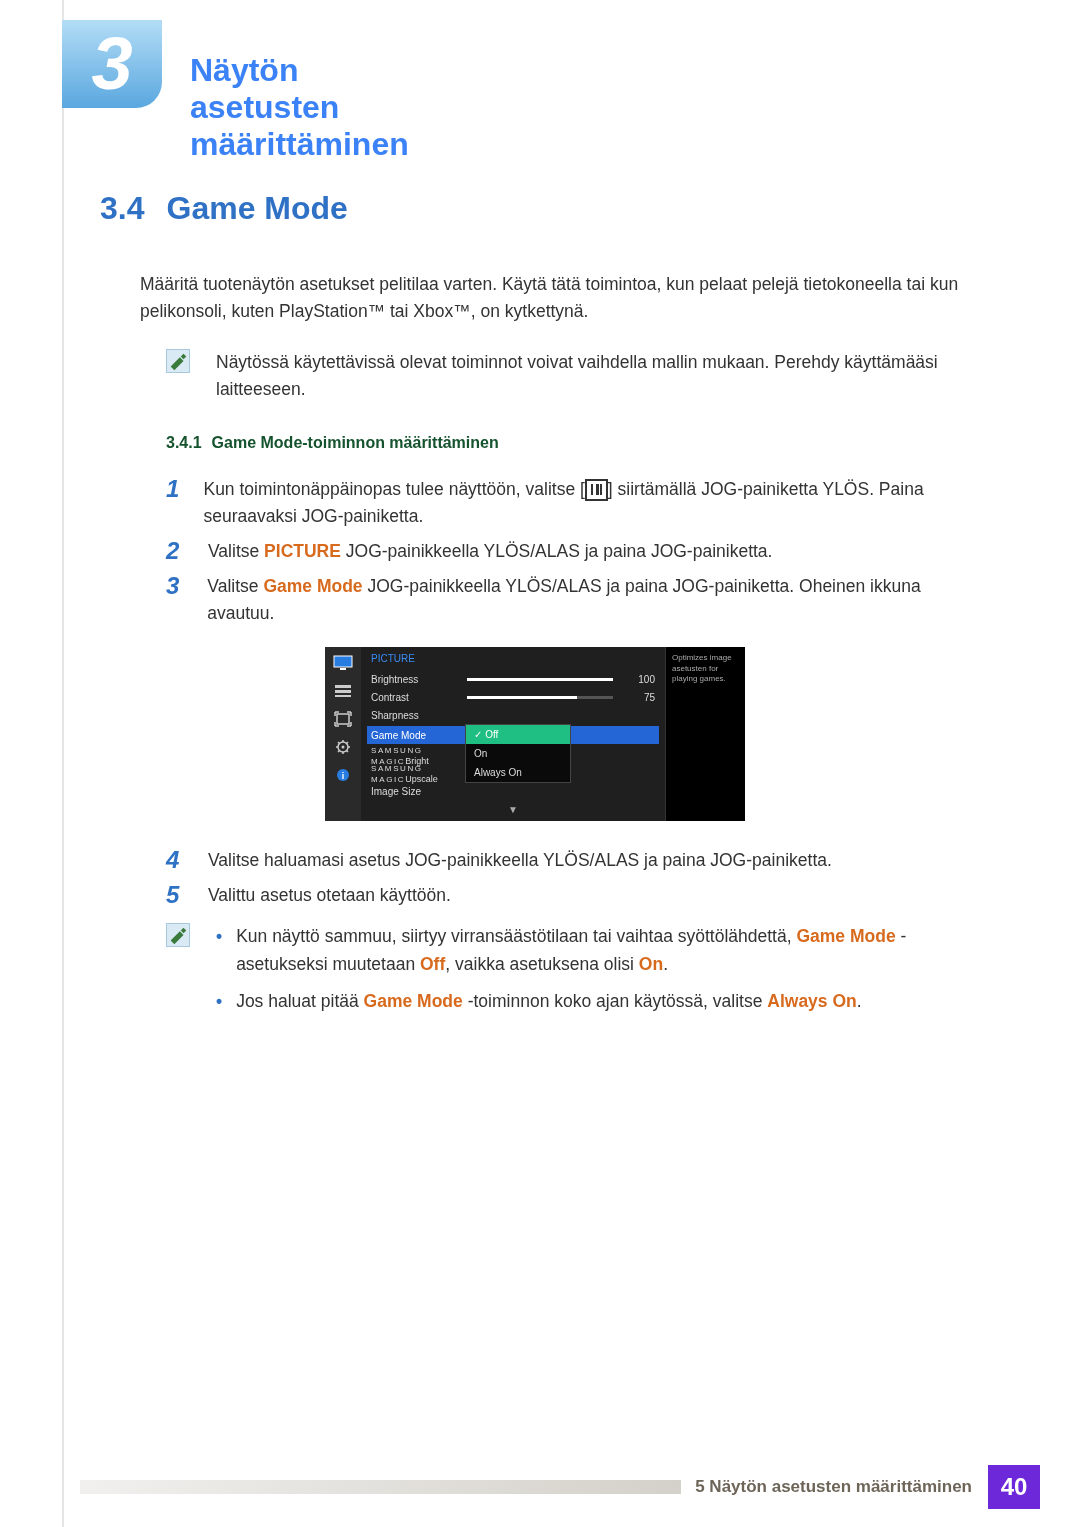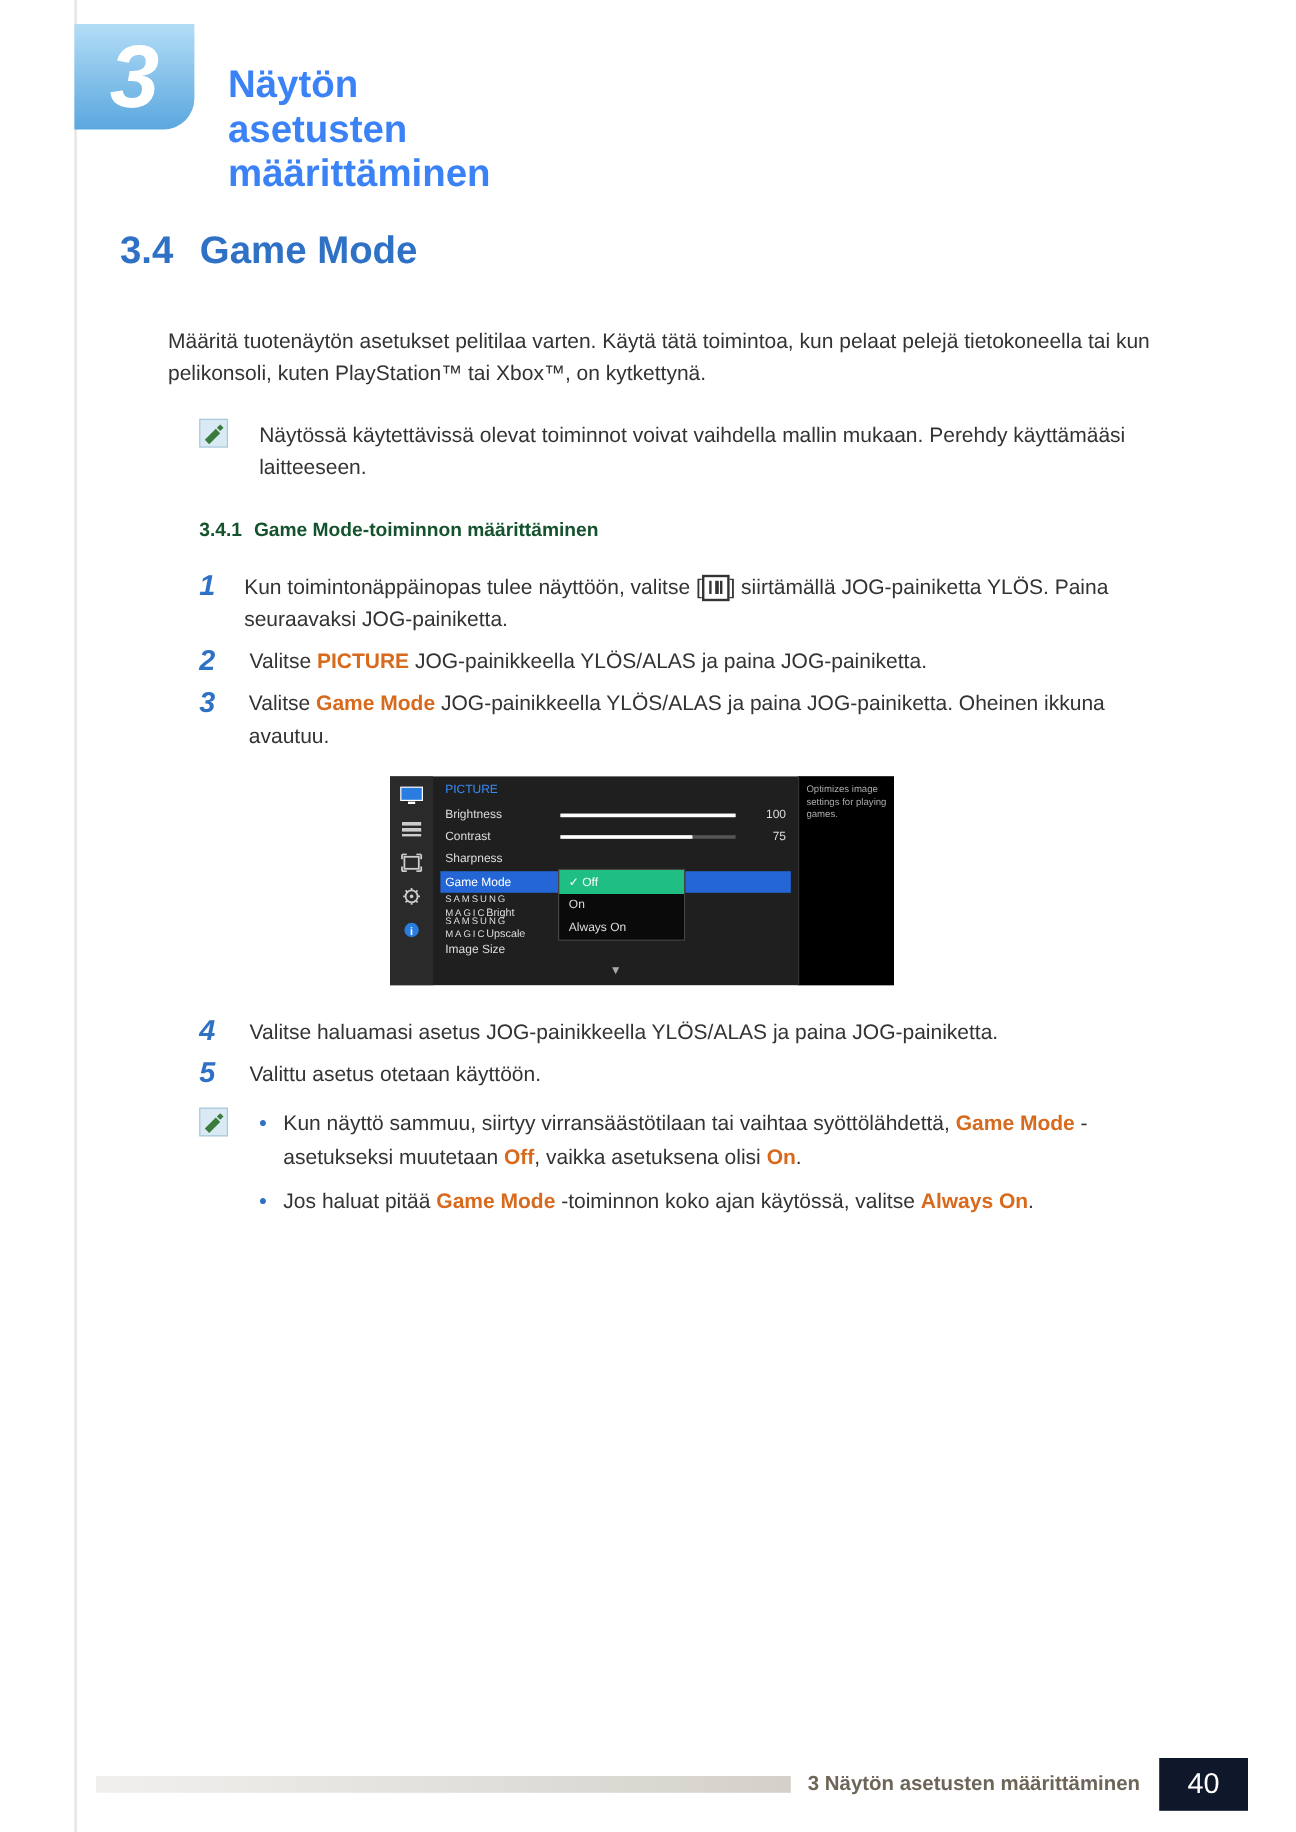--- a/index.html
+++ b/index.html
@@ -188,23 +188,23 @@
   .footer-bar{
     flex:1; height:14px;
     background:linear-gradient(90deg,#f1f0ee 0%, #d4d1ca 100%);
     margin-right:14px;
   }
   .footer-label{
     font-size:17px; color:#6d6558; font-weight:bold;
     margin-right:16px;
   }
   .footer-page{
-    width:74px; height:44px;
-    background:#0f172a;
-    color:#fff; font-size:24px; font-weight:normal;
+    width:52px; height:44px;
+    background:#6d28d9;
+    color:#fff; font-size:24px; font-weight:bold;
     display:flex; align-items:center; justify-content:center;
     margin-right:40px;
   }
 </style>
 </head>
 <body>
 
 <div class="left-rule"></div>
 
 <div class="header">
@@ -329,21 +329,21 @@
         <div class="osd-label">
           <span class="magic">SAMSUNG</span><br>
           <span class="magic">MAGIC</span><span class="magic-sub">Upscale</span>
         </div>
       </div>
       <div class="osd-row">
         <div class="osd-label">Image Size</div>
       </div>
       <div class="osd-arrow">▼</div>
     </div>
-    <div class="osd-right">Optimizes image settings for playing games.</div>
+    <div class="osd-right">Optimizes image asetusten for playing games.</div>
   </div>
 
   <div class="steps">
     <div class="step">
       <div class="step-num">4</div>
       <div class="step-text">Valitse haluamasi asetus JOG-painikkeella YLÖS/ALAS ja paina JOG-painiketta.</div>
     </div>
     <div class="step">
       <div class="step-num">5</div>
       <div class="step-text">Valittu asetus otetaan käyttöön.</div>
@@ -370,15 +370,15 @@
           <span>Jos haluat pitää </span><span class="hl-orange">Game Mode</span><span> -toiminnon koko ajan käytössä, valitse </span><span class="hl-orange">Always On</span><span>.</span>
         </div>
       </div>
     </div>
   </div>
 
 </div>
 
 <div class="footer">
   <div class="footer-bar"></div>
-  <div class="footer-label">3 Näytön asetusten määrittäminen</div>
+  <div class="footer-label">5 Näytön asetusten määrittäminen</div>
   <div class="footer-page">40</div>
 </div>
 
 </body></html>

